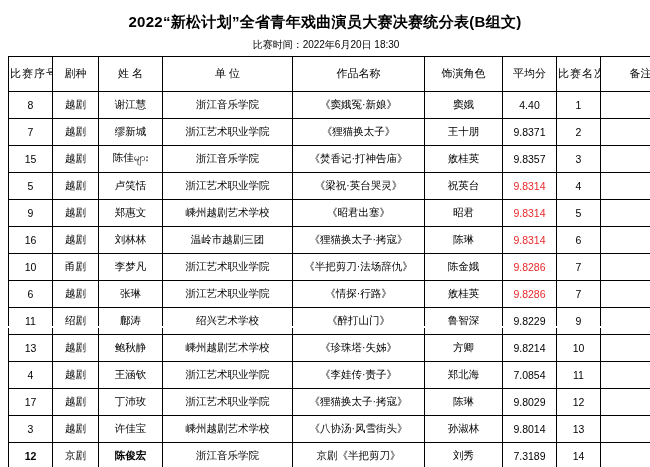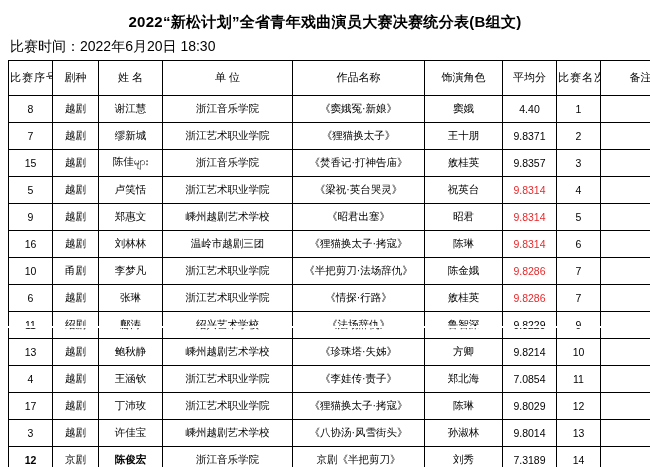--- a/index.html
+++ b/index.html
@@ -23,23 +23,24 @@
   }
   .doc-title {
     text-align: center;
     font-size: 15px;
     font-weight: bold;
     letter-spacing: 0.3px;
     padding: 8px 0 6px 0;
     line-height: 1.3;
   }
   .subtitle-row {
-    font-size: 14px;
+    font-size: 10px;
     padding: 0 0 4px 2px;
     white-space: nowrap;
+    text-align: center;
   }
   table.grid {
     border-collapse: collapse;
     width: 634px;
     table-layout: fixed;
   }
   table.grid th, table.grid td {
     border: 1px solid #000000;
     text-align: center;
     vertical-align: middle;
@@ -193,21 +194,21 @@
           <td>敫桂英</td>
           <td class="score-red">9.8286</td>
           <td>7</td>
           <td></td>
         </tr>
         <tr>
           <td>11</td>
           <td>绍剧</td>
           <td>鄜涛</td>
           <td>绍兴艺术学校</td>
-          <td>《法场辞仇》</td>
+          <td>《醉打山门》</td>
           <td>鲁智深</td>
           <td>9.8229</td>
           <td>9</td>
           <td></td>
         </tr>
         <tr>
           <td>13</td>
           <td>越剧</td>
           <td>鲍秋静</td>
           <td>嵊州越剧艺术学校</td>

